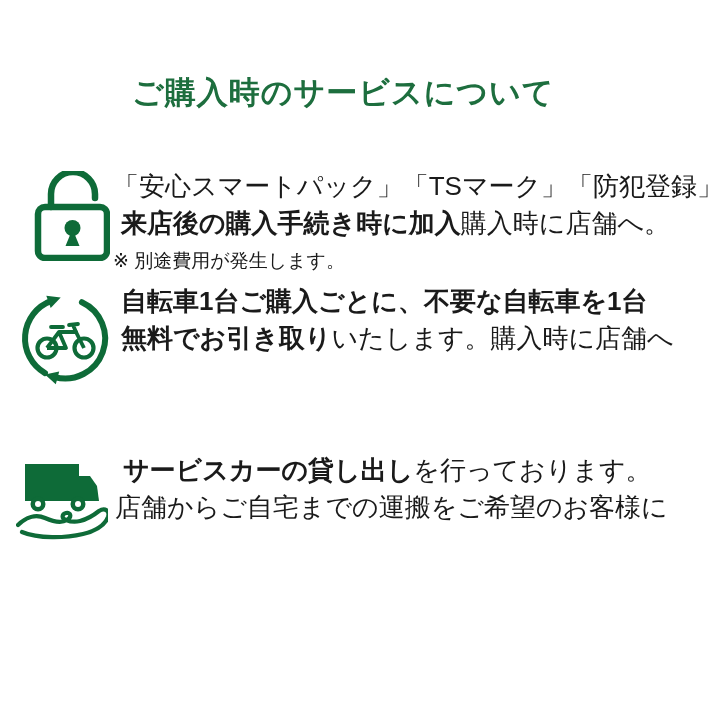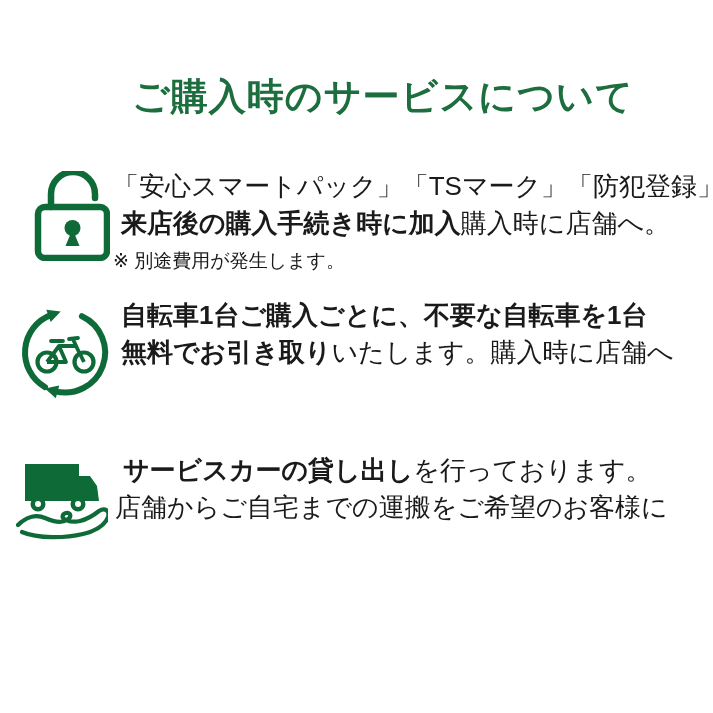--- a/index.html
+++ b/index.html
@@ -8,29 +8,29 @@
     width:713px;height:713px;
     background:#ffffff;
     overflow:hidden;
     font-family:"Liberation Sans","DejaVu Sans",sans-serif;
     color:#1a1a1a;
   }
   .title{
     position:absolute;
     left:132px;top:72px;
     margin:0;
-    font-size:37px;
+    font-size:31px;
     font-weight:700;
     letter-spacing:1px;
     color:#1d6e3e;
     white-space:nowrap;
   }
   .row{position:absolute;display:flex;align-items:flex-start;}
   .row1{top:168px;left:30px;}
-  .row2{top:297px;left:17px;}
+  .row2{top:283px;left:17px;}
   .row3{top:452px;left:13px;}
   .icon-box{flex:none;display:flex;justify-content:center;color:#0e6b38;}
   .row1 .icon-box{width:83px;padding-top:3px;}
   .row2 .icon-box{width:96px;padding-top:4px;}
   .row3 .icon-box{width:97px;padding-top:9px;}
   .text{margin-left:0;}
   .row3 .text{margin-left:5px;}
   .line{
     font-size:26px;
     line-height:37px;

